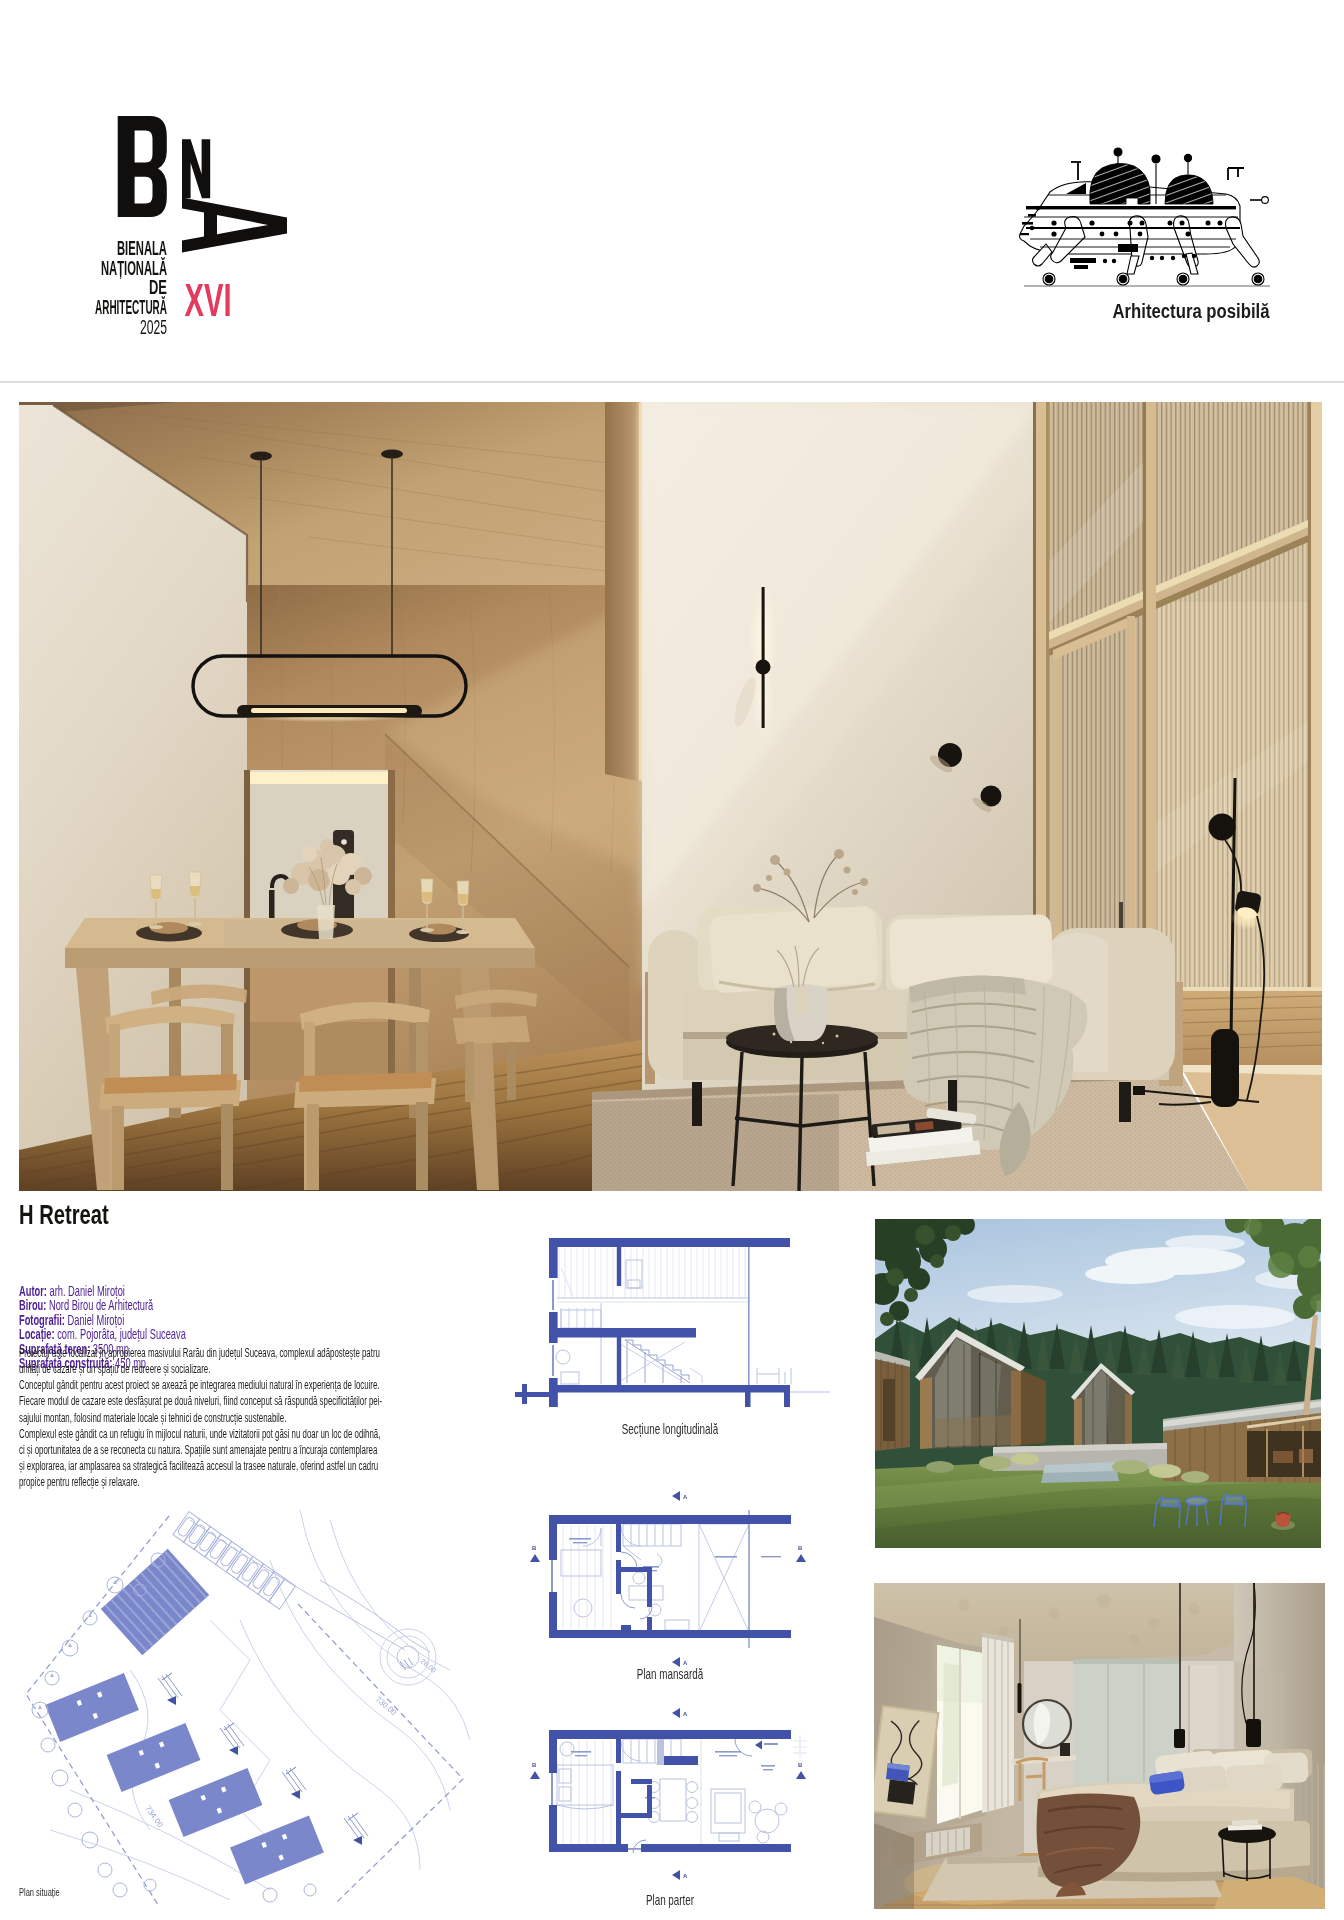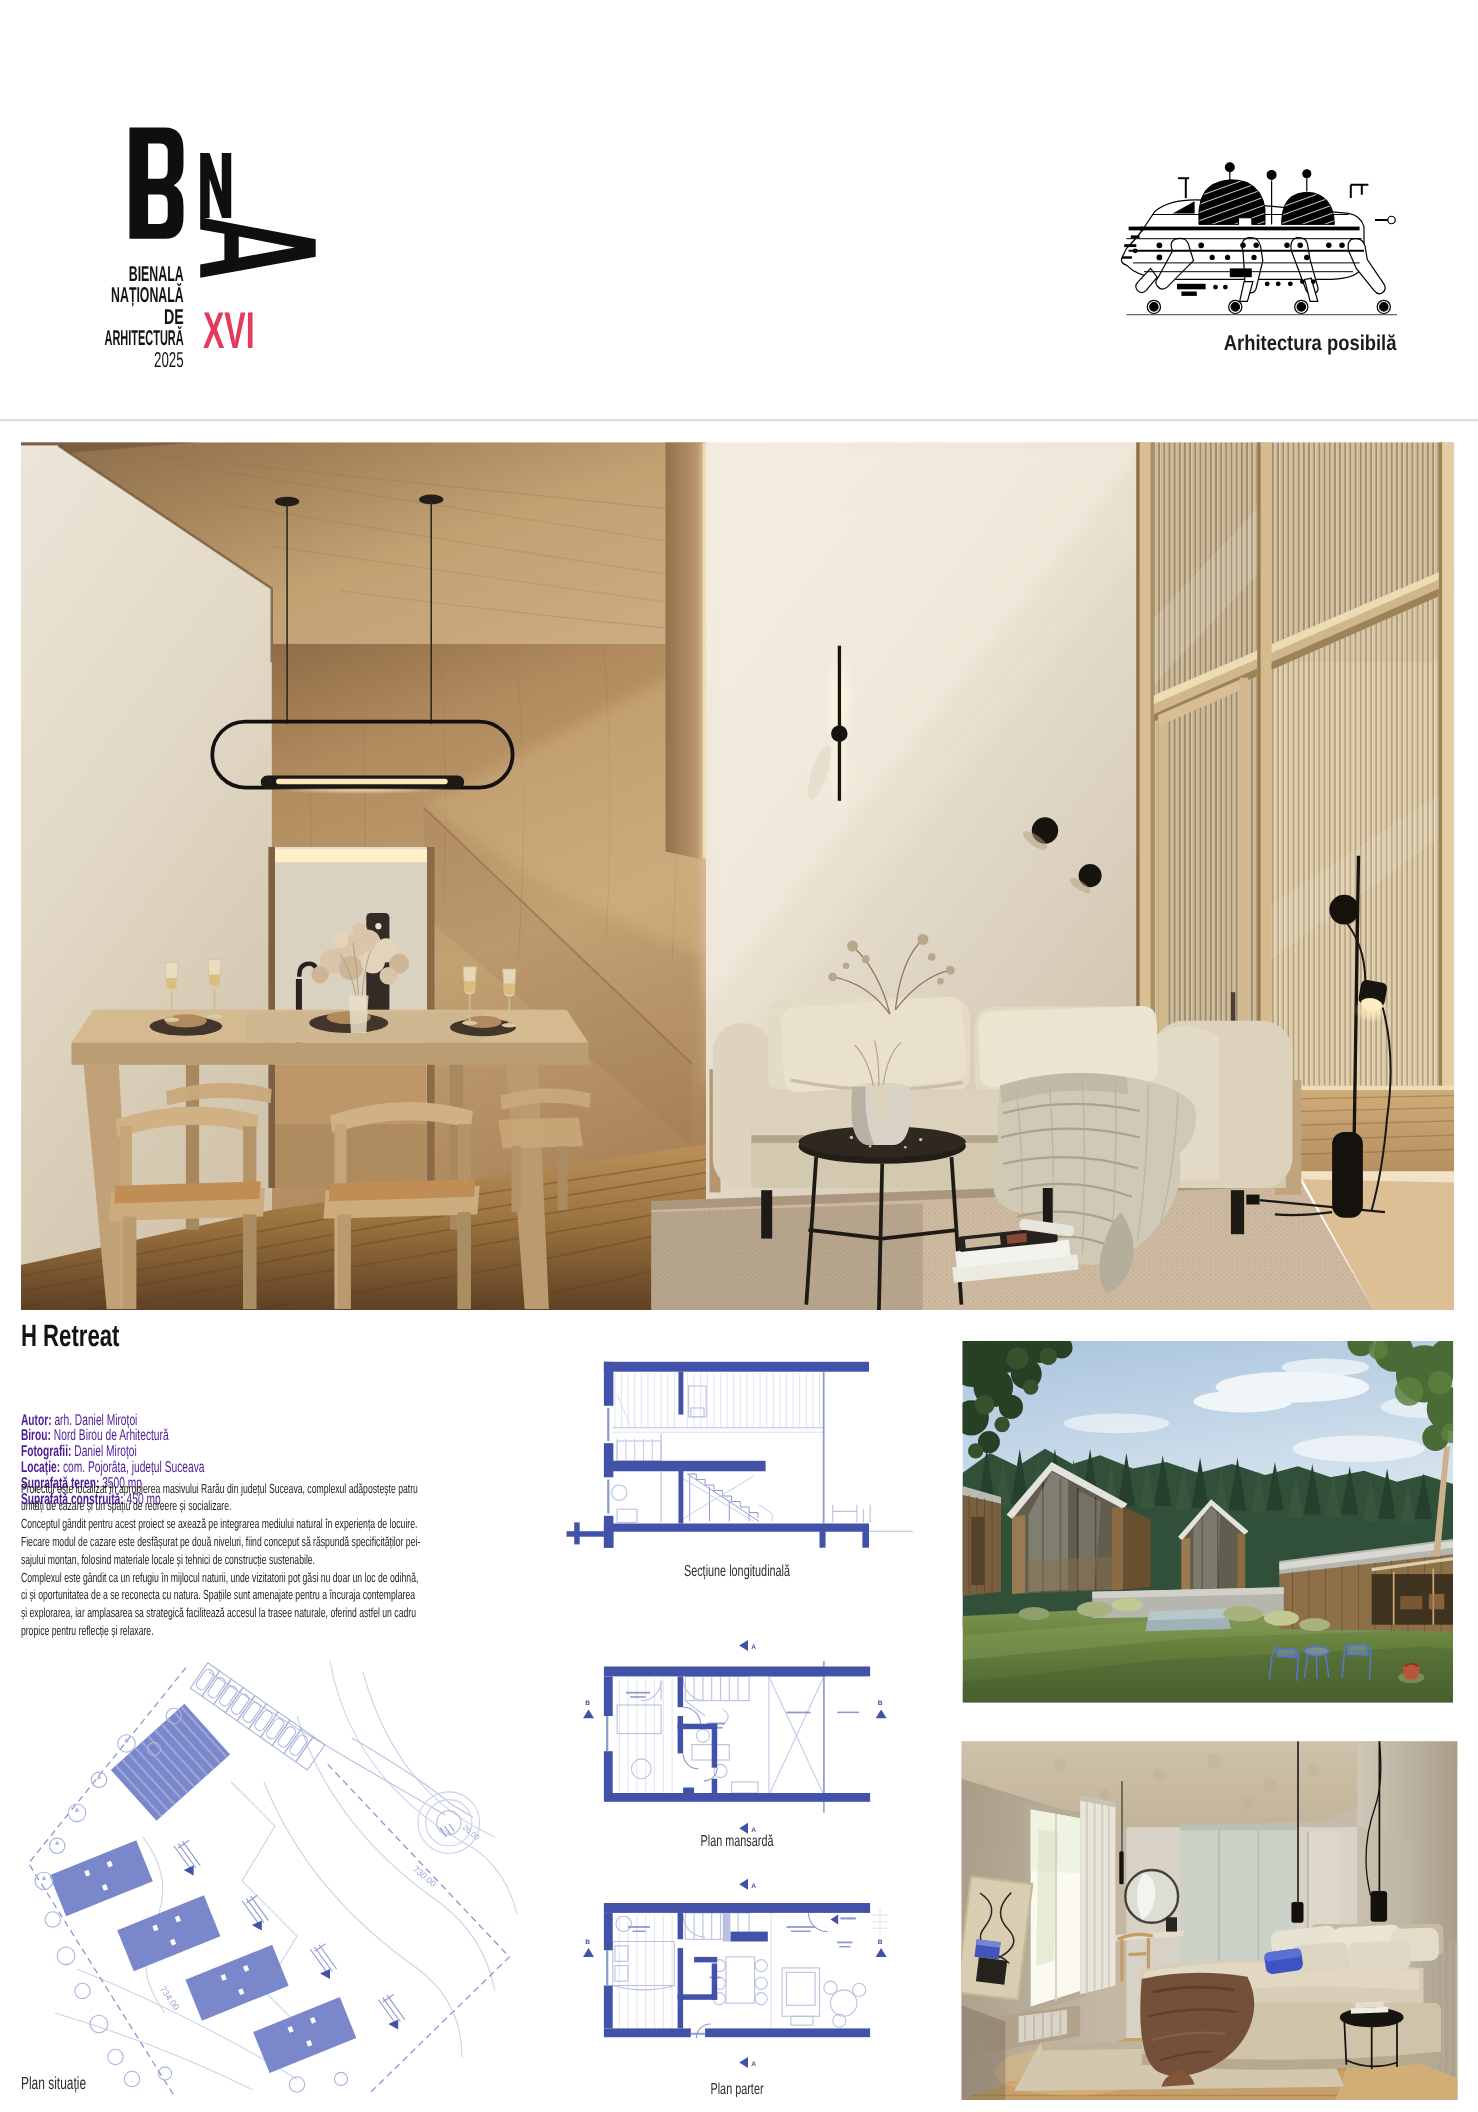--- a/index.html
+++ b/index.html
@@ -774,21 +774,21 @@
     <path d="M105,80 l2,4 h-4 z M80,113 l2,4 h-4 z M60,143 l2,4 h-4 z M42,173 l2,4 h-4 z M30,205 l2,4 h-4 z"></path>
   </g>
 
   <g fill="#9aa5d8" font-size="8" font-family="Liberation Sans">
     <text x="365" y="200" transform="rotate(40 365 200)">730.00</text>
     <text x="135" y="308" transform="rotate(55 135 308)">734.00</text>
     <text x="410" y="162" transform="rotate(40 410 162)" font-size="7">26.00</text>
   </g>
 </svg>
 
-<div class="abs" style="left:19px;top:1886px;font-size:16px;color:#2d2d2d"><span class="cond" style="transform:scaleX(0.68)">Plan situație</span></div>
+<div class="abs" style="left:19px;top:1886px;font-size:11px;color:#2d2d2d"><span class="cond" style="transform:scaleX(0.68)">Plan situație</span></div>
 
 <svg class="abs" style="left:505px;top:1490px" width="340" height="180" viewBox="0 0 340 180">
 
   <g stroke="#e3e7f3" stroke-width="1">
     <line x1="58" y1="36" x2="58" y2="144"></line>
       <line x1="66" y1="36" x2="66" y2="144"></line>
       <line x1="74" y1="36" x2="74" y2="144"></line>
     <line x1="82" y1="36" x2="82" y2="144"></line>
       <line x1="90" y1="36" x2="90" y2="144"></line>
       <line x1="98" y1="36" x2="98" y2="144"></line>

